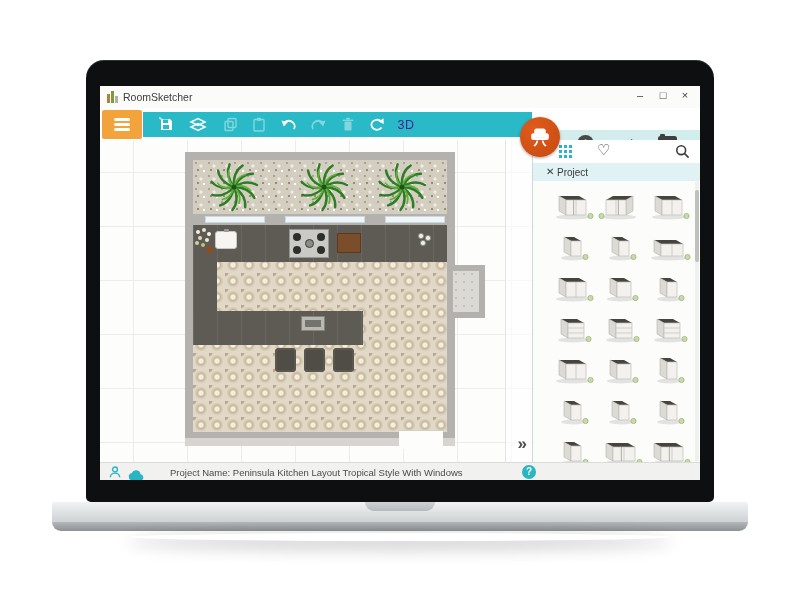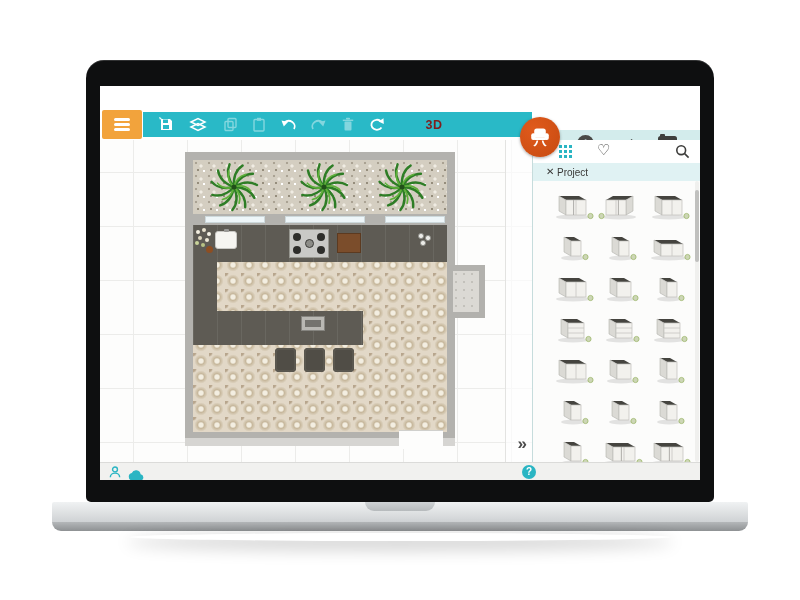--- a/index.html
+++ b/index.html
@@ -25,21 +25,21 @@
   .winctl{position:absolute;top:3px;font-size:11px;color:#3c3c3c;width:16px;text-align:center;cursor:default;}
   .ctl-min{right:52px;} .ctl-max{right:29px;} .ctl-close{right:7px;}
   
   .toolbar-row{position:absolute;left:0;top:22px;width:600px;height:32px;background:#fff;}
   .menu-btn{position:absolute;left:2px;top:2px;width:40px;height:29px;background:#f2a33c;border-radius:2px;}
   .menu-btn b{position:absolute;left:12px;width:16px;height:2.6px;background:#fff;border-radius:2px;}
   .teal-bar{position:absolute;left:43px;top:4px;width:389px;height:25px;background:#29b9c7;}
   .tool{position:absolute;top:3px;width:22px;height:19px;display:flex;align-items:center;justify-content:center;}
   .tool svg{display:block;}
   .tool.disabled{opacity:.42;}
-  .tool-3d{color:#7f1d1d;font-weight:bold;font-size:12.5px;letter-spacing:.5px;margin-left:28px;}
+  .tool-3d{color:#4c1d95;font-weight:normal;font-size:12.5px;letter-spacing:.5px;}
   
   .tabstrip{position:absolute;left:432px;top:22px;width:168px;height:32px;background:#d3ecec;}
   .tab-underline{position:absolute;left:30px;top:28px;width:46px;height:3px;background:#efa94a;border-radius:2px;}
   .plus-circle{position:absolute;left:45px;top:5px;width:17px;height:17px;border-radius:50%;background:#4a4a47;
                color:#d3ecec;font-size:14px;line-height:16px;text-align:center;font-weight:bold;}
   .tab-pencil{position:absolute;left:85px;top:5px;}
   .tab-camera{position:absolute;left:126px;top:6px;width:19px;height:14px;background:#3f3f3d;border-radius:2.5px;}
   .tab-camera s{position:absolute;left:6px;top:3.5px;width:7px;height:7px;border:1.6px solid #d3ecec;border-radius:50%;box-sizing:border-box;}
   .tab-camera u{position:absolute;left:2px;top:-2px;width:5px;height:3px;background:#3f3f3d;border-radius:1px 1px 0 0;}
   
@@ -138,20 +138,31 @@
       <circle r="2.6" fill="#224f1a"></circle>
     </g>
   </defs>
 </svg>
 
 <div class="page">
   <div class="bezel"></div>
 
   <div class="app">
 
+    <div class="titlebar">
+      <span class="app-logo">
+        <i style="left:0;width:3px;height:9px;background:#a8853a"></i>
+        <i style="left:4px;width:3px;height:12px;background:#7d9a3f"></i>
+        <i style="left:8px;width:3px;height:7px;background:#b3b0a6"></i>
+      </span>
+      <span class="app-title">RoomSketcher</span>
+      <span class="winctl ctl-min">–</span>
+      <span class="winctl ctl-max">□</span>
+      <span class="winctl ctl-close">×</span>
+    </div>
 
     <div class="toolbar-row">
       <div class="menu-btn">
         <b style="top:8px"></b>
           <b style="top:13px"></b>
           <b style="top:18px"></b>
       </div>
       <div class="teal-bar">
         <div class="tool" style="left:12px">
           <svg width="16" height="15" viewBox="0 0 16 15">
@@ -516,20 +527,21 @@
         <svg width="14" height="14" viewBox="0 0 24 24" fill="none" stroke="#2ab5c3" stroke-width="2.4">
             <circle cx="12" cy="7.5" r="4.2"></circle>
             <path d="M4,21 a8,7 0 0 1 16,0"></path>
           </svg>
       </span>
       <span class="cloud-icon">
         <svg width="17" height="11" viewBox="0 0 17 11" fill="#2ab5c3">
             <path d="M4.2,10.5 a3.8,3.8 0 0 1 -0.4,-7.5 a4.6,4.6 0 0 1 8.8,1.2 a3.2,3.2 0 0 1 0.2,6.3 z"></path>
           </svg>
       </span>
+      <span class="project-text">Project Name: Peninsula Kitchen Layout Tropical Style With Windows</span>
       <span class="help-btn">?</span>
     </div>
   </div>
 
   <div class="base">
       <div class="notch"></div>
     </div>
   <div class="base-edge"></div>
   <div class="laptop-shadow"></div>
 </div>

